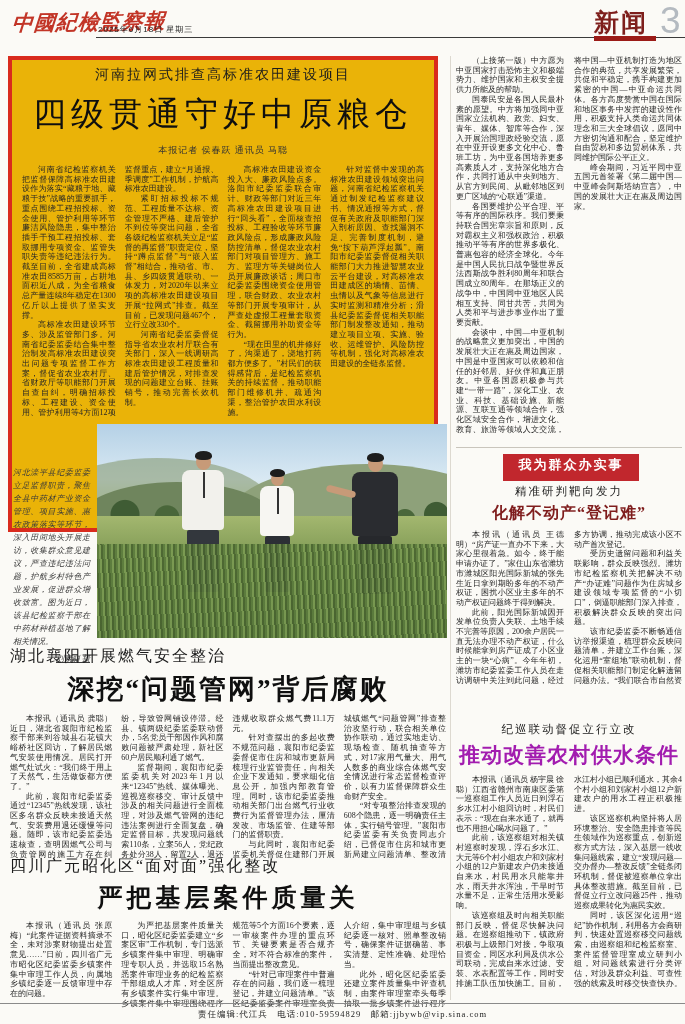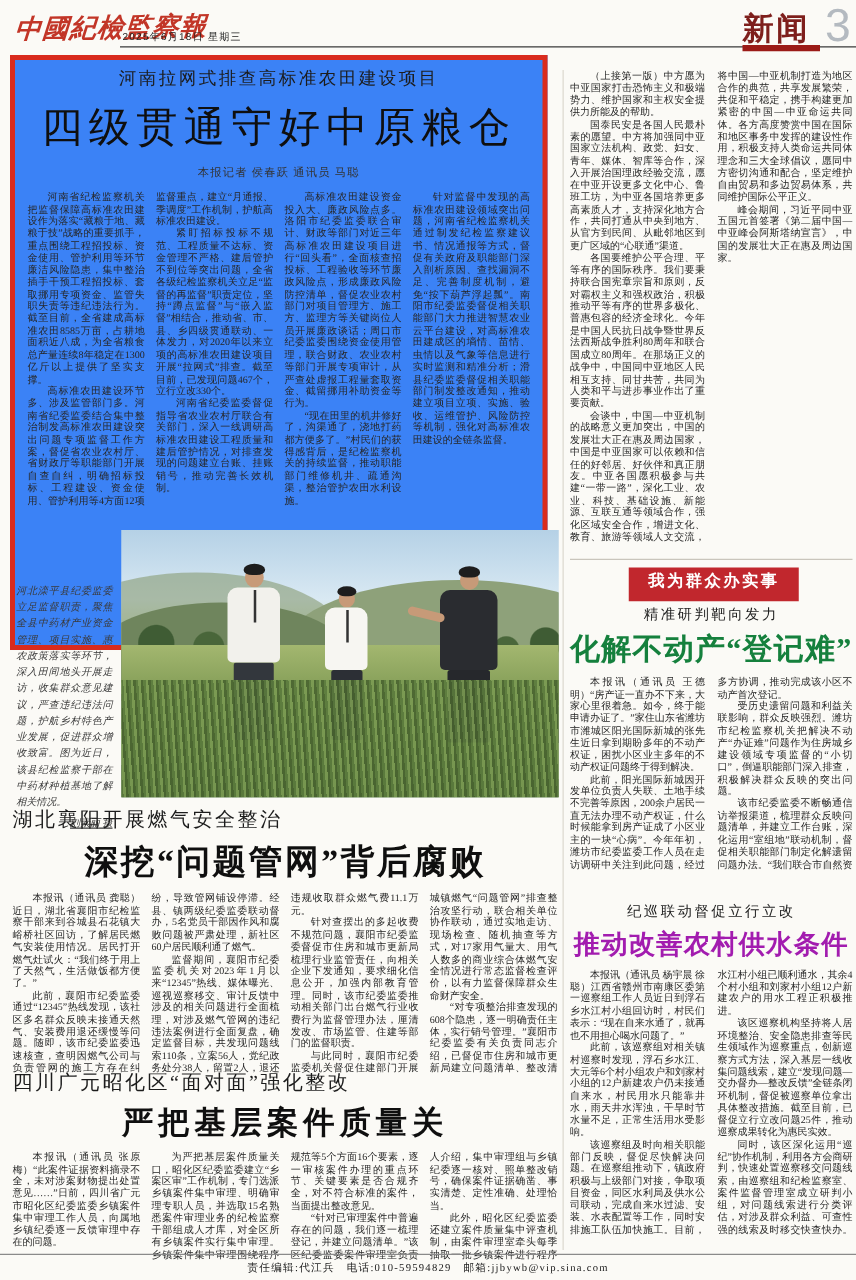--- a/index.html
+++ b/index.html
@@ -8,22 +8,22 @@
   
   .masthead{position:absolute;left:12px;top:8px;font-size:21px;font-weight:bold;color:#c23527;
             font-style:italic;letter-spacing:1px;transform:skewX(-5deg) rotate(-1deg);white-space:nowrap;}
   .hdr-date{position:absolute;left:98px;top:24px;font-size:8px;color:#222;
             font-family:"Liberation Sans",sans-serif;letter-spacing:1px;}
   .hdr-rule{position:absolute;left:96px;right:0;top:37px;border-top:1.5px solid #3a3a3a;}
   .section-title{position:absolute;left:594px;top:6px;font-size:25px;font-weight:bold;color:#7e1f1c;letter-spacing:2px;}
   .section-bar{position:absolute;left:594px;top:36px;width:62px;height:5px;background:#9b1b17;}
   .page-num{position:absolute;left:660px;top:0px;font-size:37px;color:#b4bac0;font-family:"Liberation Sans",sans-serif;}
   
-  .main-box{position:absolute;left:8px;top:44px;width:430px;height:476px;border:4px solid #d92b1d;
-            box-sizing:border-box;padding:6px 10px 4px;background:#3b82f6;}
+  .main-box{position:absolute;left:8px;top:56px;width:430px;height:476px;border:4px solid #d92b1d;
+            box-sizing:border-box;padding:6px 10px 4px;background:#eab308;}
   .kicker{font-size:14px;text-align:center;letter-spacing:2px;color:#1c1c1c;}
   .main-headline{font-size:33px;font-weight:400;text-align:center;letter-spacing:5px;margin:8px 0 7px;color:#0f0f0f;white-space:nowrap;}
   .byline{font-size:9px;text-align:center;letter-spacing:1px;margin-bottom:8px;color:#333;}
   .body-cols{font-size:8px;line-height:9.7px;text-align:justify;overflow:hidden;column-fill:auto;}
   .body-cols p{margin:0;text-indent:2em;}
   .main-body{column-count:4;column-gap:9px;height:254px;}
   
   .jump{position:absolute;left:456px;top:56px;width:226px;height:388px;column-count:2;column-gap:10px;}
   
   .photo{position:absolute;left:97px;top:424px;width:350px;height:214px;overflow:hidden;
@@ -61,21 +61,21 @@
   .case-headline{font-size:25px;font-weight:900;text-align:center;letter-spacing:4px;margin:4px 0 7px;color:#0f0f0f;white-space:nowrap;}
   .case-body{column-count:4;column-gap:9px;height:94px;}
   
   .vrule{position:absolute;left:450px;top:56px;height:944px;border-left:1px solid #ddd9d0;}
   .service-rule{position:absolute;left:456px;top:447px;width:226px;border-top:1px solid #c9c5bc;}
   .badge{position:absolute;left:503px;top:454px;width:136px;height:27px;background:#c1272d;color:#fff;
          font-weight:bold;font-size:13px;line-height:21px;text-align:center;letter-spacing:2px;
          font-family:"Liberation Sans",sans-serif;}
   .reg{position:absolute;left:456px;top:484px;width:226px;}
   .rail-kicker{font-size:11.5px;text-align:center;letter-spacing:2px;color:#1c1c1c;}
-  .reg-headline{font-size:24px;font-weight:900;text-align:center;letter-spacing:1px;margin:4px 0 6px;color:#15803d;white-space:nowrap;}
+  .reg-headline{font-size:16px;font-weight:900;text-align:center;letter-spacing:1px;margin:4px 0 6px;color:#7f1d1d;white-space:nowrap;}
   .reg-body{column-count:2;column-gap:10px;height:164px;}
   .water{position:absolute;left:456px;top:722px;width:226px;}
   .water-headline{font-size:21px;font-weight:900;text-align:center;letter-spacing:1px;margin:4px 0 6px;color:#a21caf;white-space:nowrap;}
   .water-body{column-count:2;column-gap:10px;height:214px;}
   
   .footer-rule{position:absolute;left:0;right:0;top:1003px;border-top:1px solid #8a8a8a;}
   .footer-text{position:absolute;left:0;right:0;top:1009px;text-align:center;font-size:8.5px;color:#222;letter-spacing:1px;}
 </style>
 </head>
 <body>

